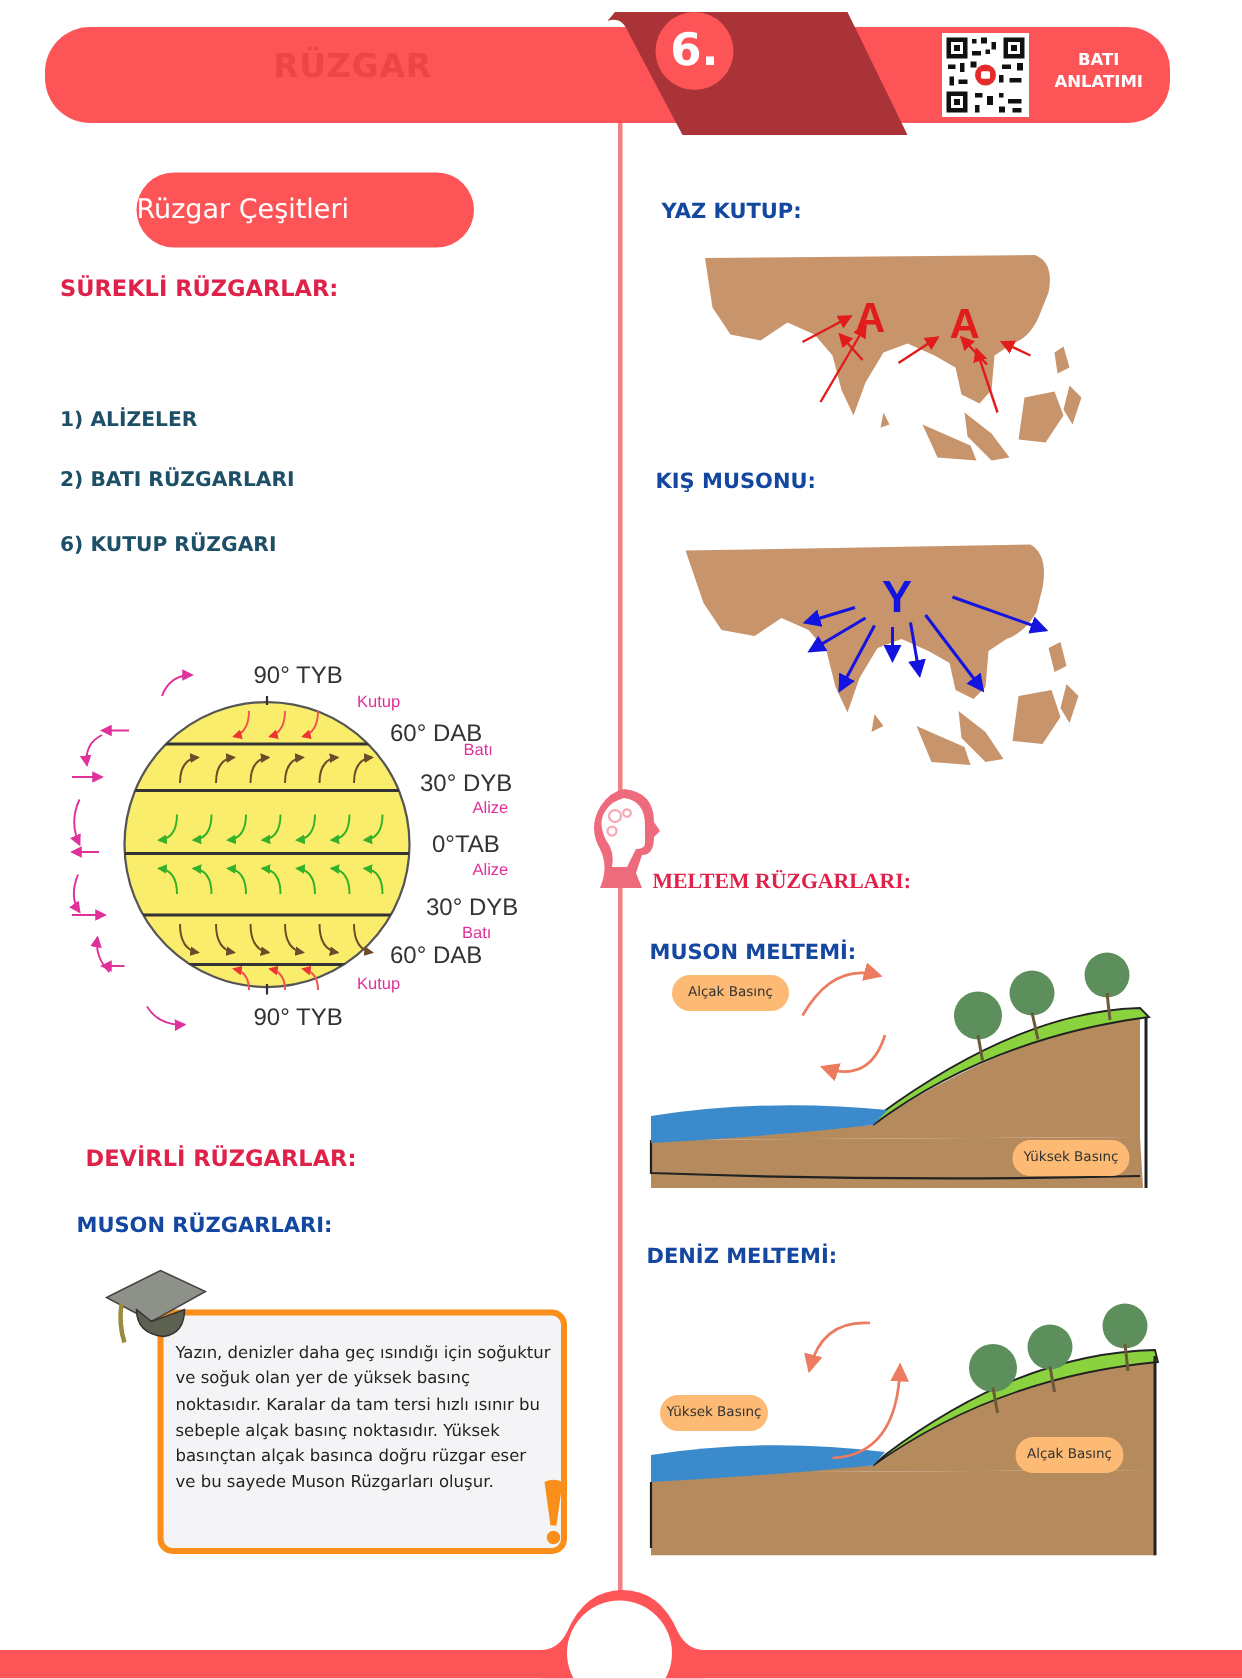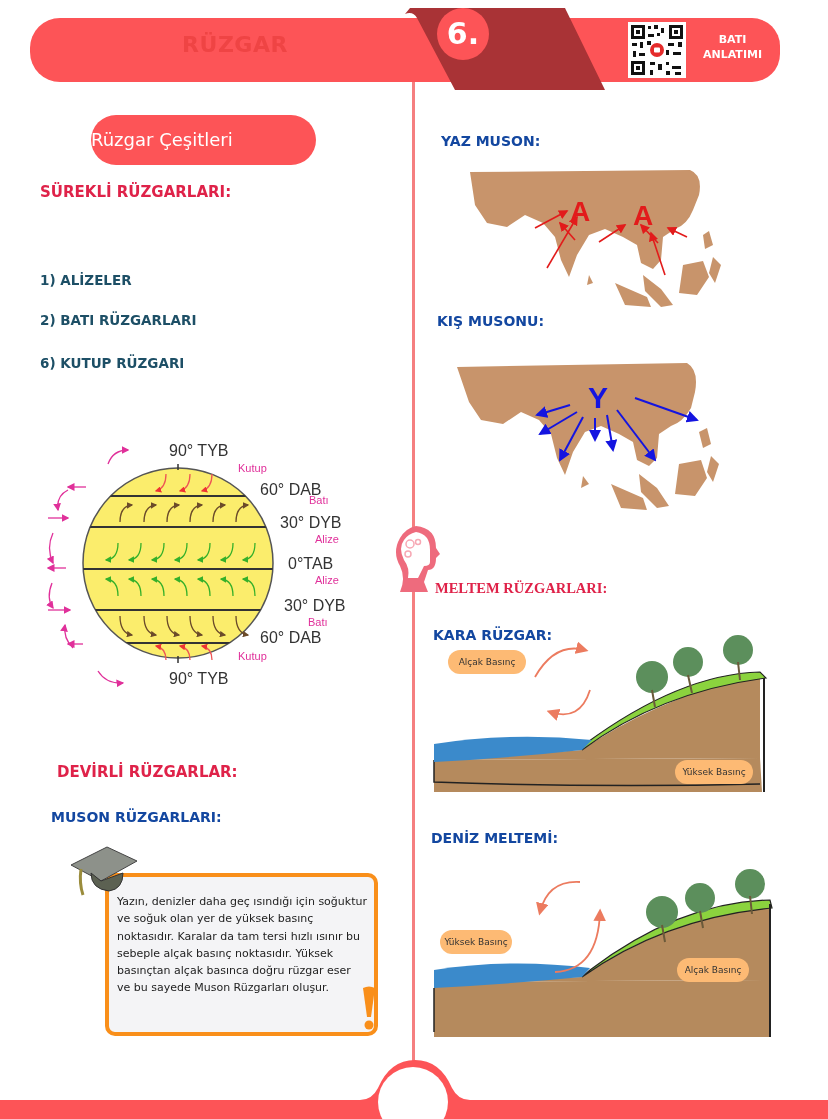--- a/index.html
+++ b/index.html
@@ -77,21 +77,21 @@
     <rect x="26" y="25.5" width="6" height="5" rx="1" fill="#fff"></rect>
 </svg>
 <div class="abs konu">
   <div>BATI</div>
   <div>ANLATIMI</div>
 </div>
 
 <div class="abs divider"></div>
 
 <div class="abs pill">Rüzgar Çeşitleri</div>
-<div class="abs h-red" style="left:40px;top:183px;">SÜREKLİ RÜZGARLARI:</div>
+<div class="abs h-red" style="left:40px;top:183px;">SÜREKLİ RÜZGARLAR:</div>
 <div class="abs h-teal" style="left:40px;top:249px;">1) ALİZELER</div>
 <div class="abs h-teal" style="left:40px;top:289px;">2) BATI RÜZGARLARI</div>
 <div class="abs h-teal" style="left:40px;top:332px;">6) KUTUP RÜZGARI</div>
 
 <div class="abs globe-box">
   <svg width="330" height="255" viewBox="0 0 330 255" style="position:absolute;left:0;top:0;">
     <defs>
       <marker id="mp" markerWidth="6" markerHeight="6" refX="5" refY="3" orient="auto">
           <path d="M0,0 L6,3 L0,6 Z" fill="#e0309a"></path>
         </marker>
@@ -206,21 +206,21 @@
   <path d="M4 22 L40 4 L70 18 L34 38 Z" fill="#8d918a" stroke="#444" stroke-width="1"></path>
   <path d="M24 30 Q24 46 42 48 Q56 46 56 30 L34 38 Z" fill="#5c6152" stroke="#333" stroke-width="1"></path>
   <path d="M14 26 Q12 40 16 52" stroke="#9a8c3c" stroke-width="3" fill="none"></path>
 </svg>
 <div class="abs note-text">Yazın, denizler daha geç ısındığı için soğuktur ve soğuk olan yer de yüksek basınç noktasıdır. Karalar da tam tersi hızlı ısınır bu sebeple alçak basınç noktasıdır. Yüksek basınçtan alçak basınca doğru rüzgar eser ve bu sayede Muson Rüzgarları oluşur.</div>
 <svg class="abs" style="left:360px;top:985px;" width="18" height="46" viewBox="0 0 18 46">
   <path d="M3 3 Q9 0 15 3 L11 32 H7 Z" fill="#f98f1a"></path>
   <circle cx="9" cy="40" r="4.5" fill="#f98f1a"></circle>
 </svg>
 
-<div class="abs h-blue" style="left:441px;top:133px;">YAZ MUSON:</div>
+<div class="abs h-blue" style="left:441px;top:133px;">YAZ KUTUP:</div>
 <svg class="abs" style="left:465px;top:165px;" width="265" height="145" viewBox="0 0 265 145">
   <defs>
       <marker id="ar" markerWidth="6" markerHeight="6" refX="5" refY="3" orient="auto">
         <path d="M0,0 L6,3 L0,6 Z" fill="#e21b1b"></path>
       </marker>
     </defs>
   <path d="M5 7 L225 5 Q238 10 234 30 L228 45 Q222 60 210 64 L198 72 L196 95 L188 104 L176 98 L172 80 L158 72 L140 64 L124 70 L112 90 L104 112 L96 95 L90 72 L78 58 L60 50 L42 62 L22 58 L10 40 Z" fill="#c8946b"></path>
   <path d="M178 110 L196 124 L208 140 L196 142 L180 126 Z M218 100 L238 96 L244 112 L232 130 L214 128 Z M248 92 L256 100 L250 118 L244 108 Z M238 70 L244 66 L248 80 L240 84 Z M124 110 L128 118 L122 120 Z M150 118 L182 132 L186 142 L160 140 Z" fill="#c8946b"></path>
   <text x="105" y="56" font-family="Liberation Sans, sans-serif" font-weight="bold" font-size="28" fill="#e21b1b">A</text>
   <text x="168" y="60" font-family="Liberation Sans, sans-serif" font-weight="bold" font-size="28" fill="#e21b1b">A</text>
@@ -259,21 +259,21 @@
 <svg class="abs" style="left:390px;top:522px;" width="50" height="72" viewBox="0 0 50 72">
   <path d="M26 4 Q46 6 46 26 L50 32 L46 36 Q46 48 38 48 L34 60 L38 70 L10 70 Q16 56 10 44 Q2 30 10 16 Q16 6 26 4 Z" fill="#ee6b7d"></path>
   <path d="M26 10 Q40 12 40 28 L40 40 Q40 44 34 44 L28 56 L18 56 Q20 46 14 38 Q8 26 14 18 Q18 12 26 10 Z" fill="#fff"></path>
   <circle cx="20" cy="22" r="4" fill="none" stroke="#f7a8b4" stroke-width="1.5"></circle>
   <circle cx="28" cy="20" r="2.5" fill="none" stroke="#f7a8b4" stroke-width="1.5"></circle>
   <circle cx="18" cy="32" r="3" fill="none" stroke="#f7a8b4" stroke-width="1.5"></circle>
 </svg>
 
 <div class="abs h-red" style="left:435px;top:580px;font-size:14.5px;font-family:Liberation Serif, serif;">MELTEM RÜZGARLARI:</div>
 
-<div class="abs h-blue" style="left:433px;top:627px;">KARA RÜZGAR:</div>
+<div class="abs h-blue" style="left:433px;top:627px;">MUSON MELTEMİ:</div>
 <svg class="abs" style="left:430px;top:632px;" width="345" height="160" viewBox="0 0 345 160">
   <defs>
       <marker id="ao" markerWidth="7" markerHeight="7" refX="5" refY="3.5" orient="auto">
         <path d="M0,0 L7,3.5 L0,7 Z" fill="#ec7b5f"></path>
       </marker>
     </defs>
   <path d="M4 128 L330 126 L332 160 L4 160 Z" fill="#b58a5d"></path>
   <path d="M4 128 L4 150 Q170 156 330 152" stroke="#222" stroke-width="1.5" fill="none"></path>
   <path d="M152 118 Q220 70 330 40 L330 126 L4 128 Z" fill="#b58a5d"></path>
   <path d="M152 118 Q230 60 336 46 L330 40 Q250 42 155 112 Z" fill="#8bd33e" stroke="#222" stroke-width="1.2"></path>

